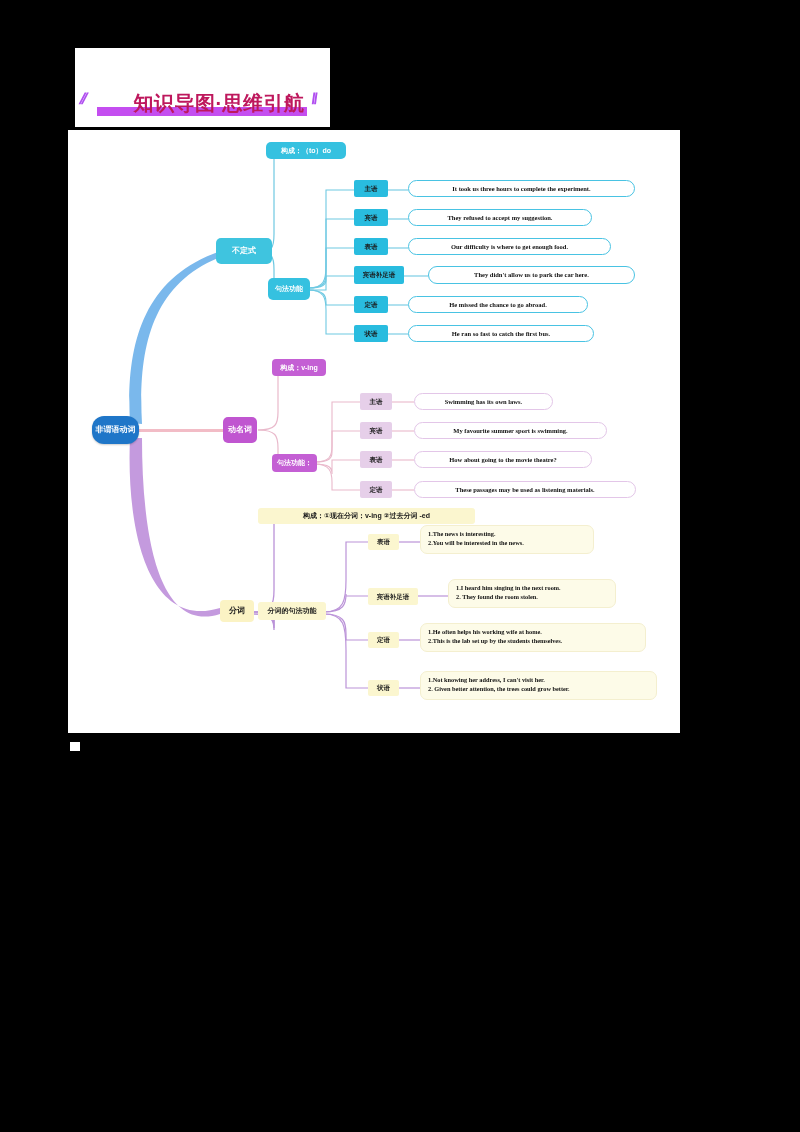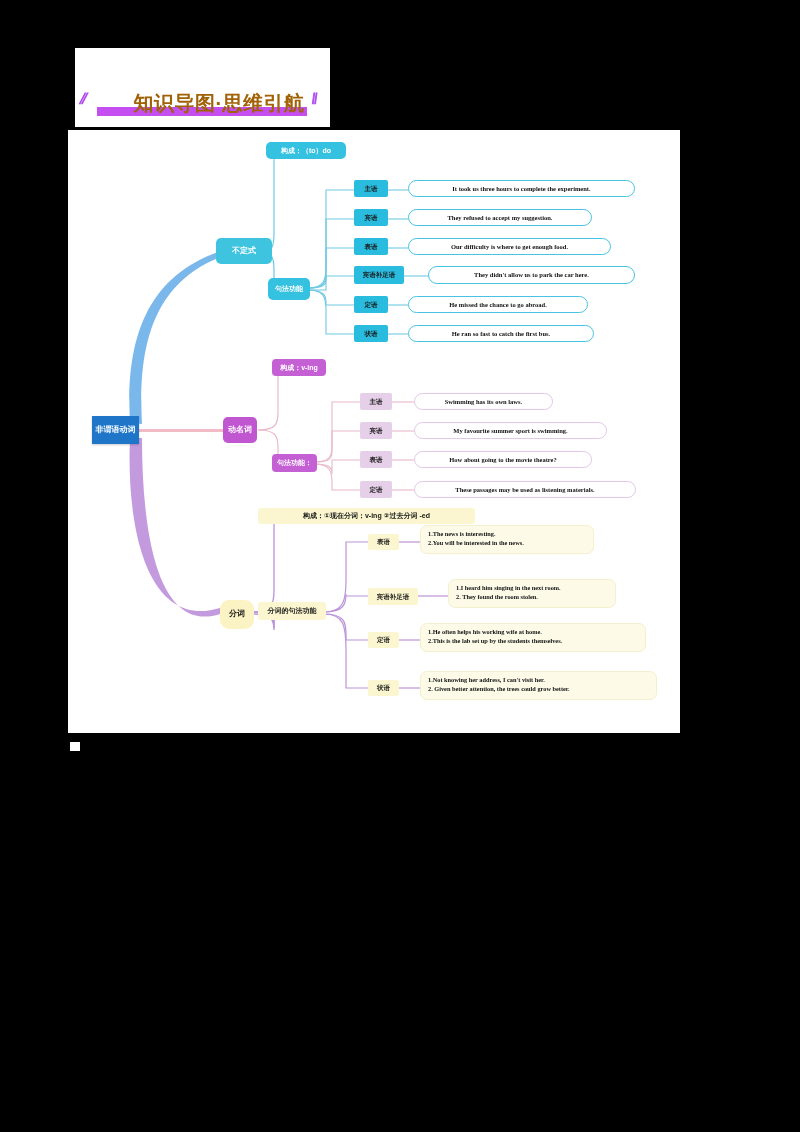--- a/index.html
+++ b/index.html
@@ -11,38 +11,38 @@
       background:#fff;overflow:hidden;}
   #header-number-wrap{position:absolute;left:0;top:4px;width:255px;height:34px;}
   #header-number-block{position:absolute;left:95px;top:12px;width:16px;height:22px;
       background:#a830f0;}
   #header-number{position:absolute;left:0;top:0;width:255px;text-align:center;
       font-size:27px;font-weight:700;color:#111;letter-spacing:0px;line-height:34px;}
   #header-title-row{position:absolute;left:0;top:40px;width:255px;height:34px;}
   #header-title-bar{position:absolute;left:22px;top:19px;width:210px;height:9px;
       background:#c44ef0;}
   #header-title{position:absolute;left:0;top:0;width:288px;text-align:center;
-      font-size:20px;font-weight:700;color:#a16207;line-height:30px;
+      font-size:20px;font-weight:700;color:#be185d;line-height:30px;
       letter-spacing:0.5px;}
   .slash{position:absolute;top:42px;font-size:16px;font-weight:700;color:#b04ef0;
       transform:skewX(-18deg);letter-spacing:-2px;}
   #slash-left{left:5px;}
   #slash-right{left:236px;}
 
   
   #map-card{position:absolute;left:68px;top:130px;width:612px;height:603px;
       background:#fff;overflow:hidden;}
   #map-svg{position:absolute;left:0;top:0;width:612px;height:603px;}
 
   
   .node{position:absolute;box-sizing:border-box;display:flex;align-items:center;
       justify-content:center;text-align:center;color:#1a1a1a;font-weight:700;
       line-height:1.12;}
 
-  .root{background:#1f76c8;color:#fff;border-radius:0;font-size:8px;
+  .root{background:#1f76c8;color:#fff;border-radius:12px;font-size:8px;
       box-shadow:0 1px 2px rgba(0,0,0,.2);}
 
   .b-inf{background:#3fc4df;color:#fff;border-radius:5px;font-size:8px;}
   .n-cyan{background:#35c1e0;color:#fff;border-radius:5px;font-size:7px;}
   .l-cyan{background:#29bcdf;color:#1a1a1a;border-radius:2px;font-size:6.5px;}
   .s-cyan{border:1px solid #49c3e3;background:#fff;border-radius:9px;
       color:#111;font-size:6.5px;font-weight:700;padding:0 6px;
       font-family:"Liberation Serif","DejaVu Serif",serif;}
 
   .b-ger{background:#c056d0;color:#fff;border-radius:5px;font-size:8px;}
@@ -161,21 +161,21 @@
 
   <div class="node l-pur" style="left:292px;top:292px;width:32px;height:17px;">宾语</div>
   <div class="node s-pur" style="left:346px;top:292px;width:193px;height:17px;">My favourite summer sport is swimming.</div>
 
   <div class="node l-pur" style="left:292px;top:321px;width:32px;height:17px;">表语</div>
   <div class="node s-pur" style="left:346px;top:321px;width:178px;height:17px;">How about going to the movie theatre?</div>
 
   <div class="node l-pur" style="left:292px;top:351px;width:32px;height:17px;">定语</div>
   <div class="node s-pur" style="left:346px;top:351px;width:222px;height:17px;">These passages may be used as listening materials.</div>
 
-  <div class="node b-par" style="left:152px;top:470px;width:34px;height:29px;border-radius:9px;">分词</div>
+  <div class="node b-par" style="left:152px;top:470px;width:34px;height:22px;">分词</div>
   <div class="node n-yel" style="left:190px;top:378px;width:217px;height:16px;">构成：①现在分词：v-ing ②过去分词 -ed</div>
   <div class="node n-yel" style="left:190px;top:472px;width:68px;height:18px;">分词的句法功能</div>
 
   <div class="node l-yel" style="left:300px;top:404px;width:31px;height:16px;">表语</div>
   <div class="node s-yel" style="left:352px;top:395px;width:174px;height:29px;">
     <span>1.The news is interesting.</span>
     <span>2.You will be interested in the news.</span>
   </div>
 
   <div class="node l-yel" style="left:300px;top:458px;width:50px;height:17px;">宾语补足语</div>

